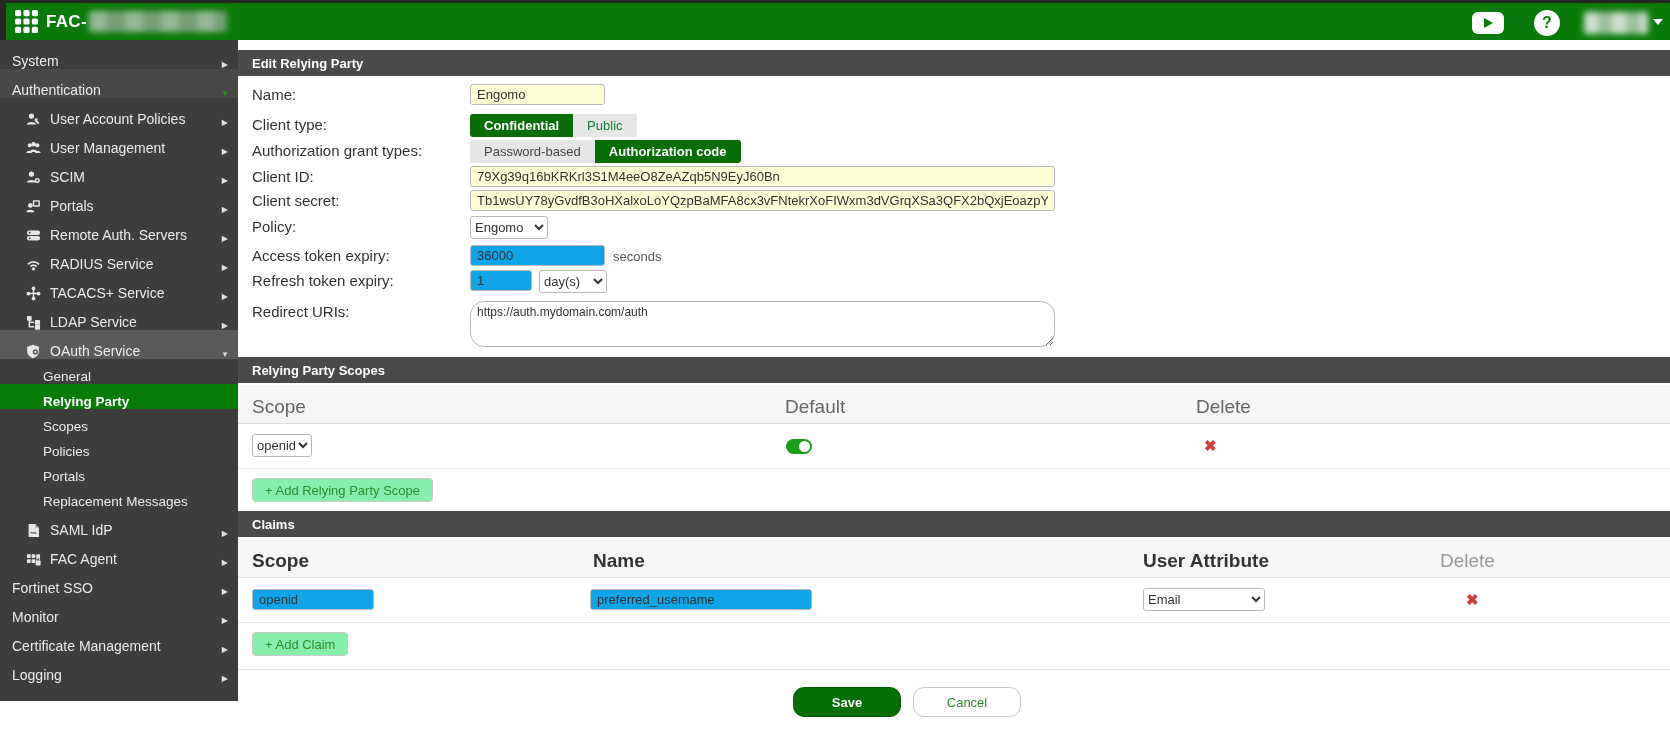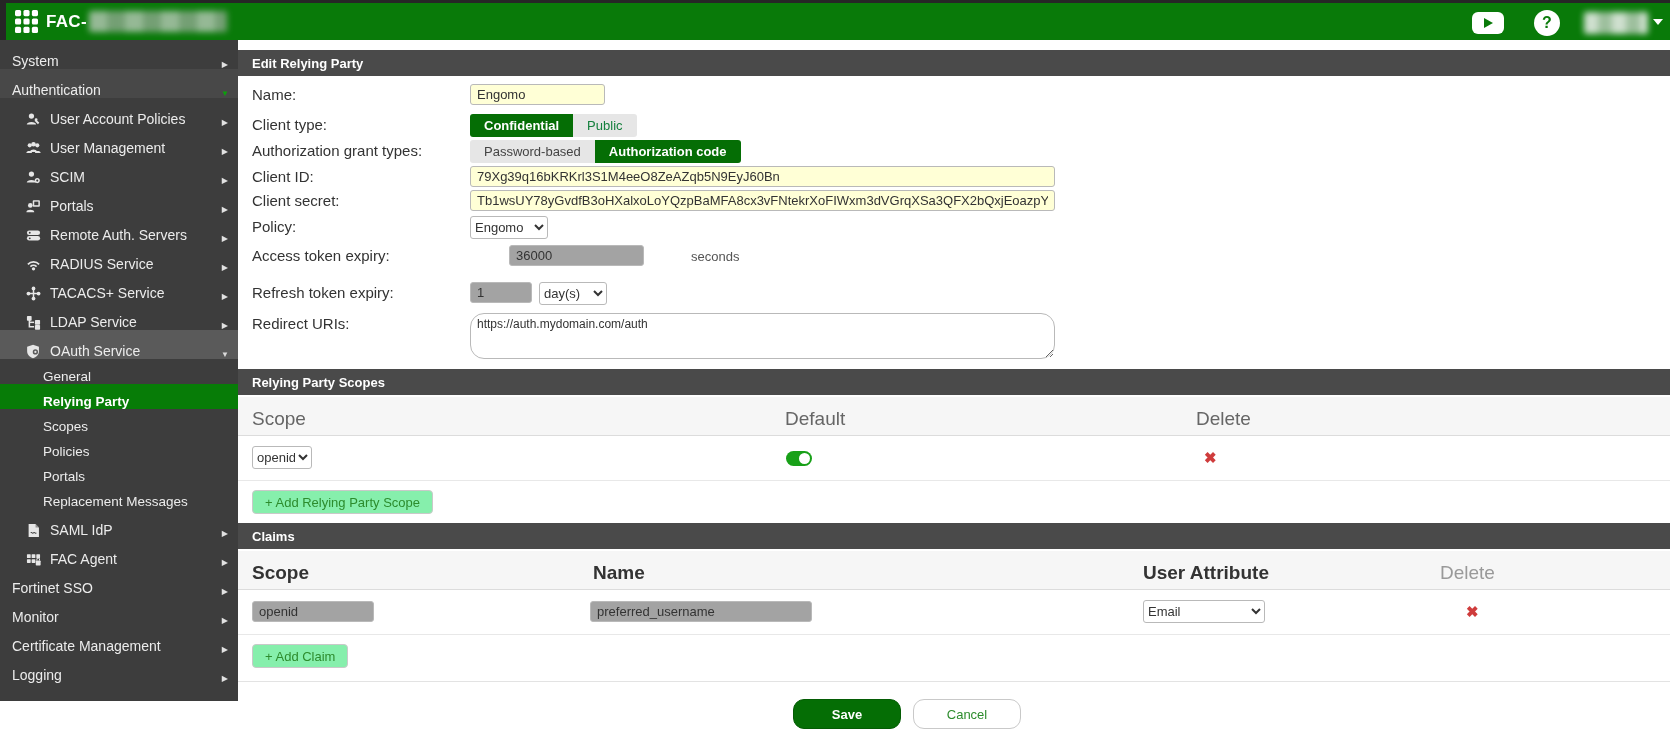--- a/index.html
+++ b/index.html
@@ -37,21 +37,21 @@
   .row-oauth{background:#5a5a5a;}
   .row-selected{background:#077c07;color:#fff;font-weight:bold;}
 
   
   .main{position:absolute;left:238px;top:40px;width:1432px;background:#fff;}
   .barhead{height:26px;background:#4a4a4a;color:#fff;font-weight:bold;font-size:13px;display:flex;align-items:center;padding-left:14px;}
   .editbar{margin-top:10px;}
   .form{padding:8px 0 2px 14px;}
   .frow{display:flex;align-items:flex-start;}
   .flabel{width:218px;font-size:15px;color:#333;padding-top:2px;flex:0 0 auto;}
-  .inp{font-size:13px;color:#333;border:1px solid #b9b9b9;border-radius:3px;padding:2px 6px;height:21px;background:#a3a3a3;font-family:"Liberation Sans",sans-serif;}
+  .inp{font-size:13px;color:#333;border:1px solid #b9b9b9;border-radius:3px;padding:2px 6px;height:21px;background:#0ea5e9;font-family:"Liberation Sans",sans-serif;}
   .yellow{background:#ffffd6;}
   .sel{font-size:13px;color:#333;border:1px solid #b9b9b9;border-radius:3px;height:23px;background:#fff;font-family:"Liberation Sans",sans-serif;}
   .unit{font-size:13px;color:#555;margin-left:8px;padding-top:4px;}
   .seg{display:inline-flex;}
   .seg-item{height:23px;padding:0 14px;font-size:13px;display:flex;align-items:center;background:#e6e6e6;color:#444;cursor:pointer;}
   .seg-item:first-child{border-radius:3px 0 0 3px;}
   .seg-item:last-child{border-radius:0 3px 3px 0;}
   .seg-item.on{background:#056e05;color:#fff;font-weight:bold;}
   .seg-item.dim{color:#15803d;}
   .ta{width:585px;height:46px;font-size:12px;color:#333;border:1px solid #b9b9b9;border-radius:14px;padding:3px 6px;resize:both;font-family:"Liberation Sans",sans-serif;}
@@ -333,21 +333,21 @@
       <input class="inp yellow" style="width: 585px;" value="Tb1wsUY78yGvdfB3oHXalxoLoYQzpBaMFA8cx3vFNtekrXoFIWxm3dVGrqXSa3QFX2bQxjEoazpYEZ7CBiDaF8IvOcE">
     </div>
 
     <div class="frow" style="margin-bottom:6px;">
       <div class="flabel">Policy:</div>
       <select class="sel" style="width:78px;">
         <option>Engomo</option>
       </select>
     </div>
 
-    <div class="frow" style="margin-bottom:16px;gap:39px;">
+    <div class="frow" style="margin-bottom:4px;">
       <div class="flabel">Access token expiry:</div>
       <input class="inp" style="width: 135px;" value="36000">
       <span class="unit">seconds</span>
     </div>
 
     <div class="frow" style="margin-bottom:8px;">
       <div class="flabel">Refresh token expiry:</div>
       <input class="inp" style="width: 62px;" value="1">
       <select class="sel" style="width:68px;margin-left:7px;">
         <option>day(s)</option>

